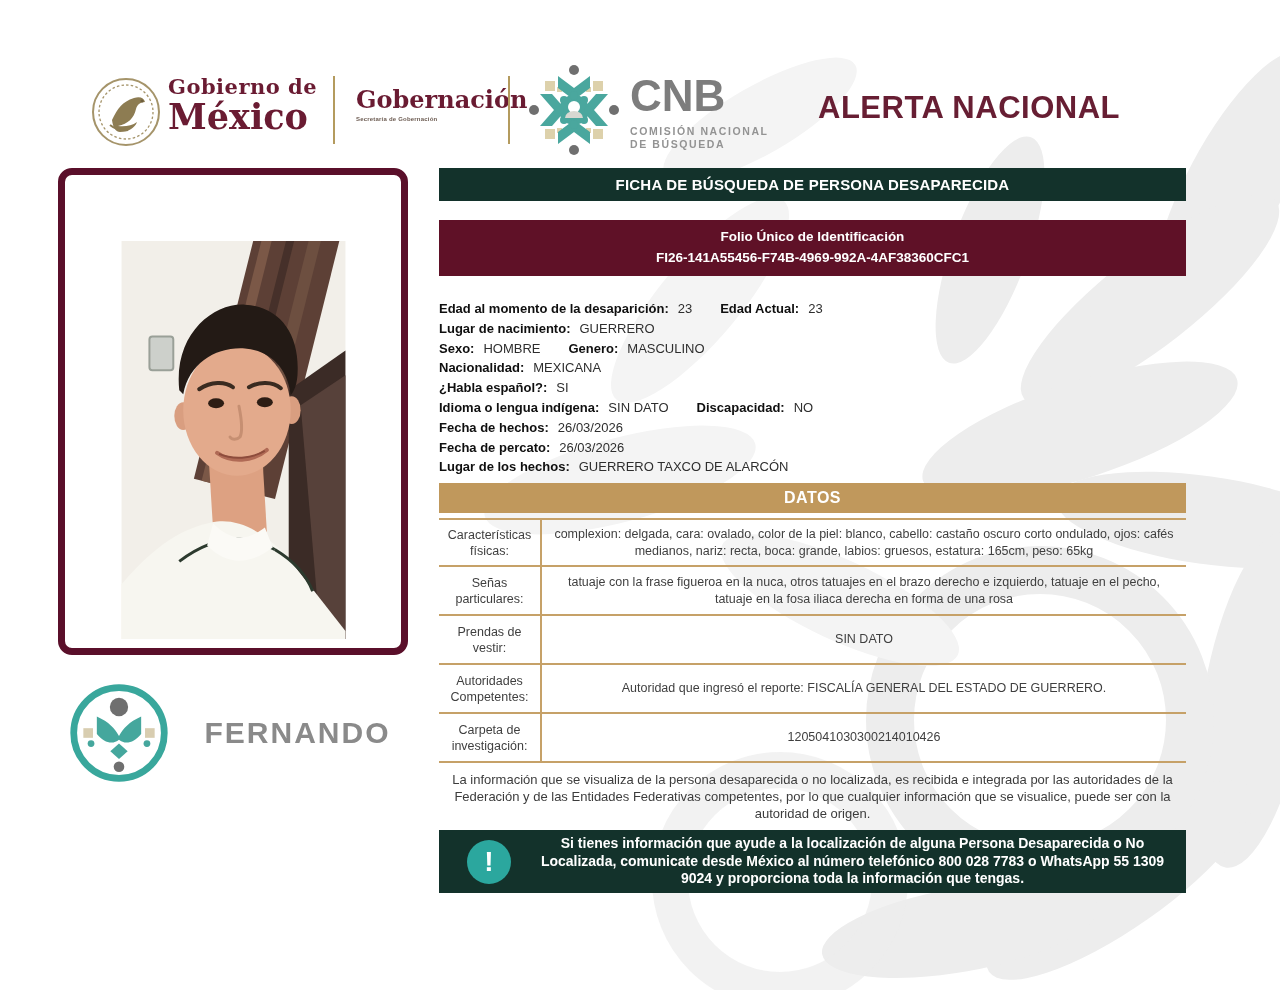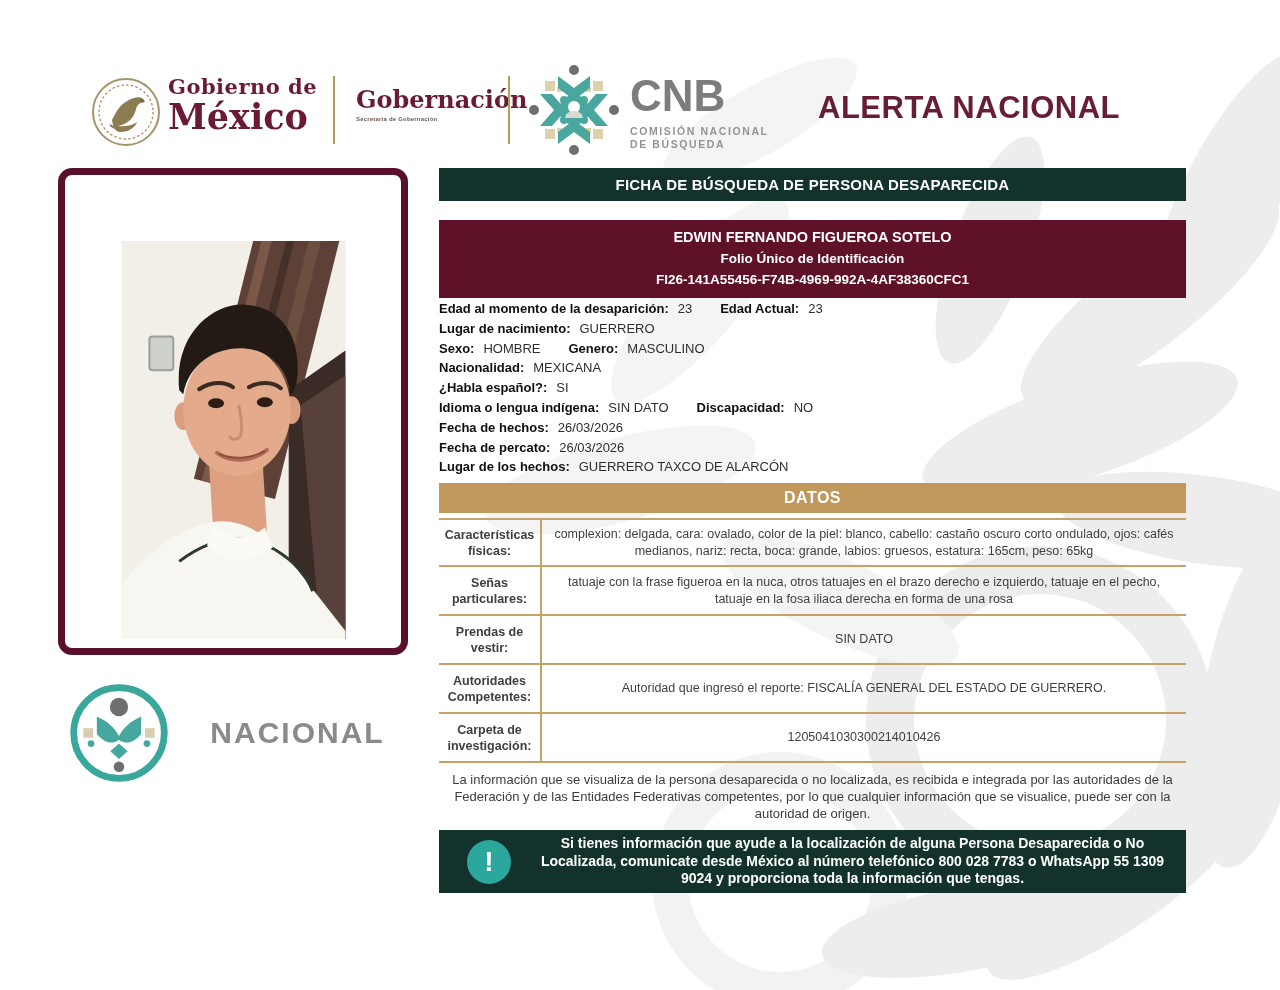--- a/index.html
+++ b/index.html
@@ -43,21 +43,21 @@
   .field-line { font-size:13px; line-height:19.8px; color:#2e2e2e; white-space:nowrap; }
   .fl { font-weight:bold; color:#0f0f0f; }
   .fv { margin-left:9px; }
   .fl.second { margin-left:28px; }
 
   .banner-datos { top:483px; height:30px; background:#c0985c; color:#ffffff; display:flex; align-items:center; justify-content:center; font-weight:bold; font-size:16px; letter-spacing:.5px; }
 
   .datos-table { top:518px; }
   .datos-row { display:flex; border-bottom:2px solid #c6a168; min-height:49px; }
   .datos-row:first-child { border-top:2px solid #c6a168; }
-  .dl { width:103px; border-right:2px solid #c6a168; display:flex; align-items:center; justify-content:center; text-align:center; font-size:12.5px; line-height:16px; color:#3f3f3f; padding:0 4px;font-weight:bold; }
+  .dl { width:103px; border-right:2px solid #c6a168; display:flex; align-items:center; justify-content:center; text-align:center; font-size:12.5px; line-height:16px; color:#3f3f3f; padding:0 4px; }
   .dv { flex:1; display:flex; align-items:center; justify-content:center; text-align:center; font-size:12.5px; line-height:17px; color:#3f3f3f; padding:5px 12px; }
 
   .disclaimer { top:771px; font-size:13px; line-height:17px; color:#3c3c3c; text-align:center; padding:0 4px; }
 
   .info-banner { top:830px; height:63px; background:#13322b; display:flex; align-items:center; }
   .excl-circle { width:44px; height:44px; border-radius:50%; background:#2ba79e; color:#ffffff; font-weight:bold; font-size:28px; display:flex; align-items:center; justify-content:center; margin-left:28px; flex:0 0 auto; }
   .info-text { flex:1; color:#ffffff; font-weight:bold; font-size:14px; line-height:17.5px; text-align:center; padding:0 14px 0 22px; }
 
   
   .footer-logo { position:absolute; left:66px; top:680px; z-index:2; display:flex; align-items:center; }
@@ -188,21 +188,20 @@
       <ellipse cx="144" cy="162" rx="8" ry="5" fill="#2d1d14"></ellipse>
       <path d="M118,166 C121,181 122,191 119,197 C116,200 111,200 109,197" stroke="#c68f72" stroke-width="3" fill="none" stroke-linecap="round"></path>
       <path d="M96,213 C110,223 132,222 146,210" stroke="#b06a55" stroke-width="4" fill="none" stroke-linecap="round"></path>
       <path d="M98,214 C112,220 130,219 144,211" stroke="#8d4c3c" stroke-width="2" fill="none"></path>
     </svg>
   </div>
 
   <div class="rcol banner-green" style="position:absolute;">FICHA DE BÚSQUEDA DE PERSONA DESAPARECIDA</div>
 
   <div class="rcol banner-maroon" style="position:absolute;">
-    <div class="bm-name">EDWIN FERNANDO FIGUEROA SOTELO</div>
     <div class="bm-folio-label">Folio Único de Identificación</div>
     <div class="bm-folio">FI26-141A55456-F74B-4969-992A-4AF38360CFC1</div>
   </div>
 
   <div class="rcol fields" style="position:absolute;">
     <div class="field-line">
       <span class="fl">Edad al momento de la desaparición:</span><span class="fv">23</span><span class="fl second">Edad Actual:</span><span class="fv">23</span>
     </div>
     <div class="field-line">
       <span class="fl">Lugar de nacimiento:</span><span class="fv">GUERRERO</span>
@@ -268,17 +267,17 @@
       <circle cx="55" cy="28" r="9.5" fill="#6f6f6f"></circle>
       <path d="M32,38 C45,44 50,50 55,58 C60,50 65,44 78,38 L78,56 C70,66 61,67 55,62 C49,67 40,66 32,56 Z" fill="#45a79d"></path>
       <rect x="18" y="50" width="10" height="10" fill="#d8cdb0"></rect>
       <rect x="82" y="50" width="10" height="10" fill="#d8cdb0"></rect>
       <circle cx="26" cy="66" r="3.5" fill="#45a79d"></circle>
       <circle cx="84" cy="66" r="3.5" fill="#45a79d"></circle>
       <polygon points="55,66 64,74 55,82 46,74" fill="#45a79d"></polygon>
       <circle cx="55" cy="90" r="5.5" fill="#6f6f6f"></circle>
     </svg>
     <div class="an-wordmark">
-      <div>NACIONAL</div>
+      <div>FERNANDO</div>
     </div>
   </div>
 
 </div>
 
 </body></html>

